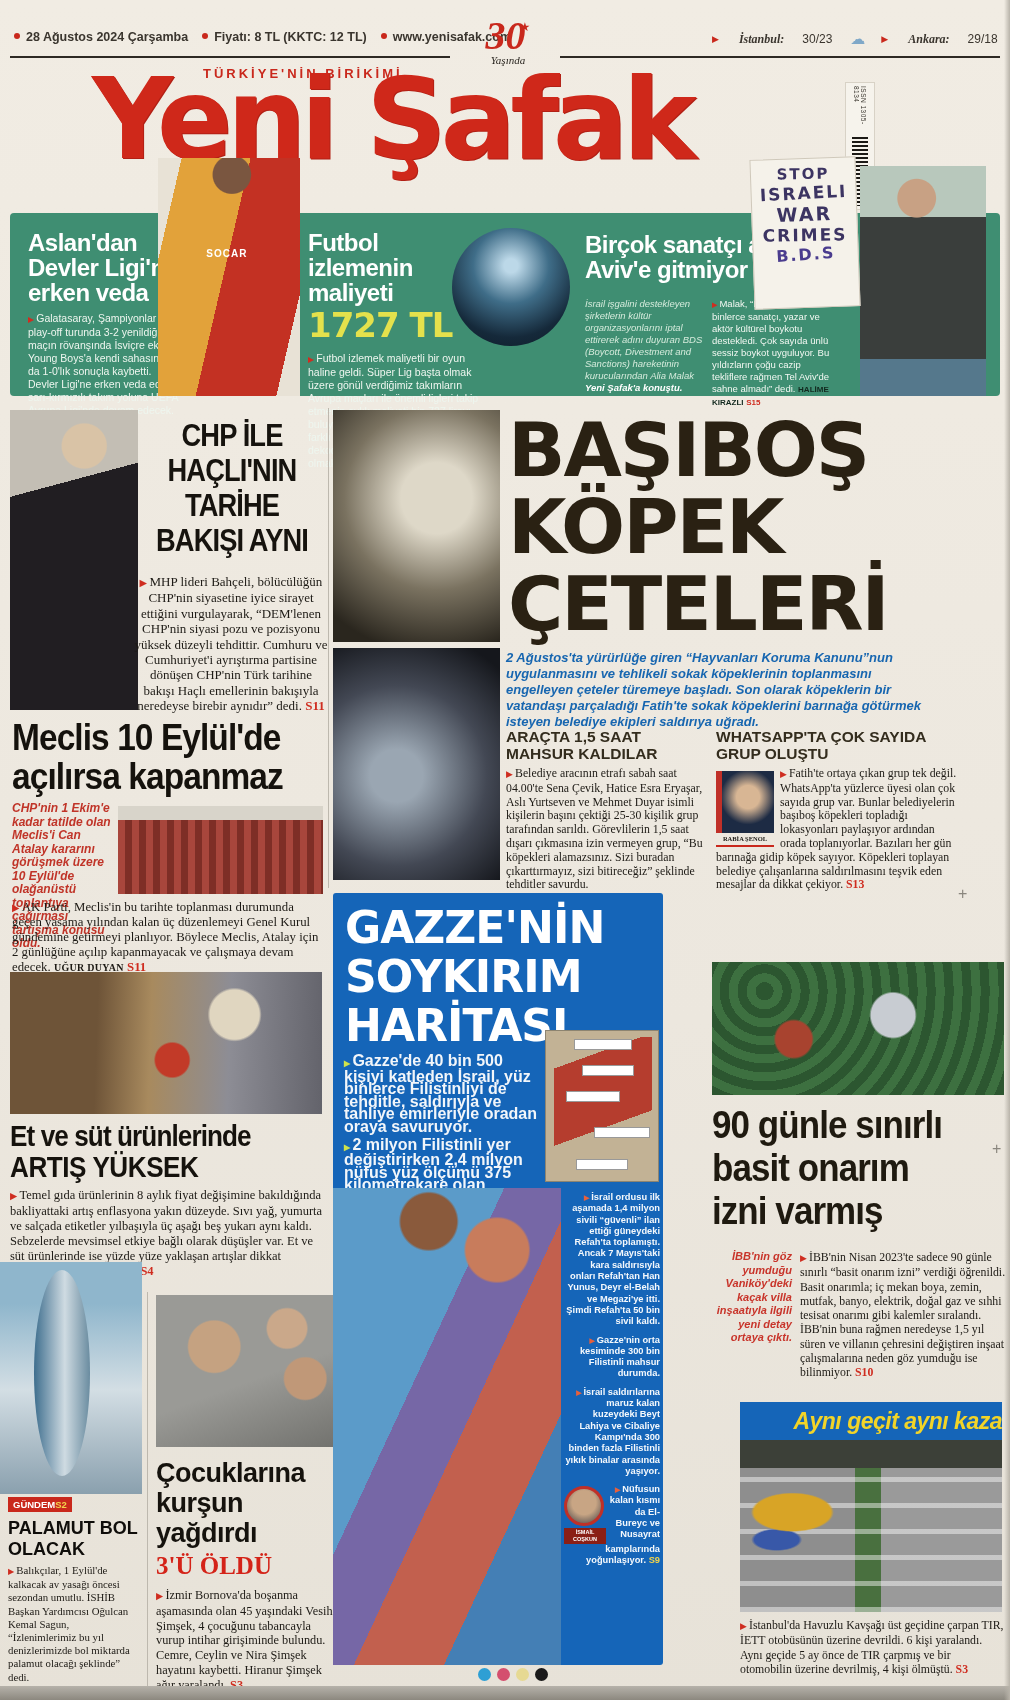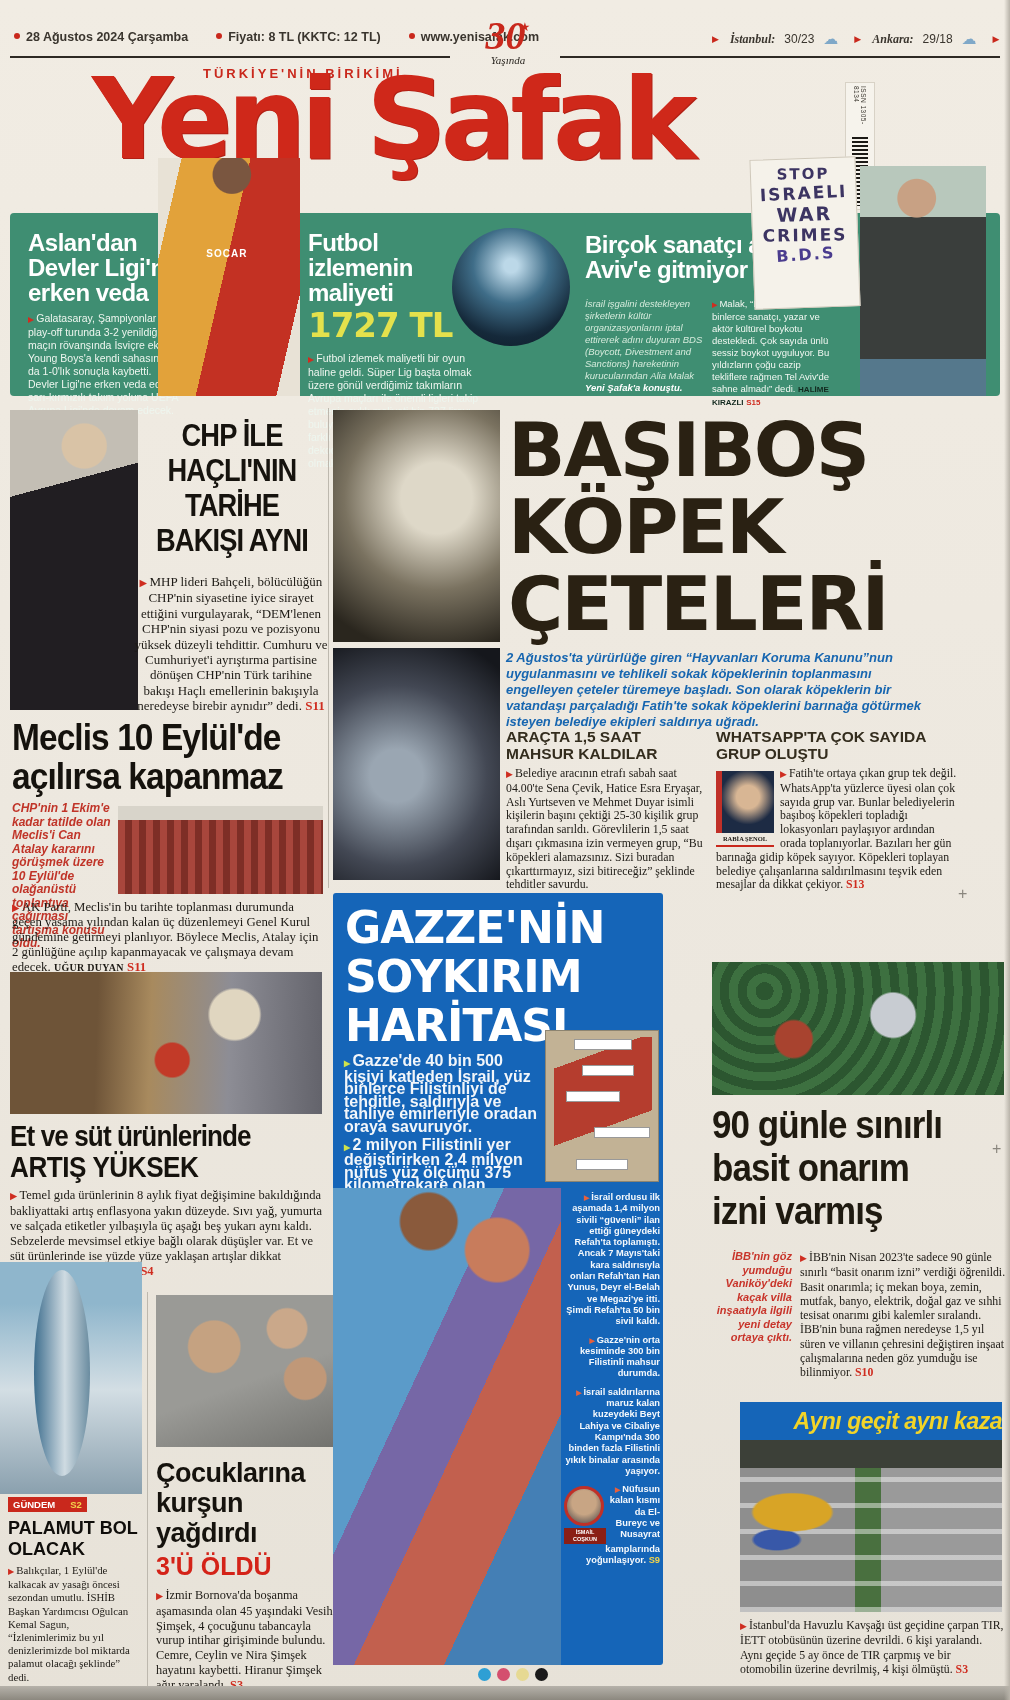--- a/index.html
+++ b/index.html
@@ -4,30 +4,30 @@
 <style>
   *{margin:0;padding:0;box-sizing:border-box}
   html,body{background:#9a968e}
   #page{position:relative;width:1010px;height:1700px;margin:0 auto;overflow:hidden;
     background:linear-gradient(180deg,#f1ece3 0,#ece7de 60%,#e7e2d8 100%);
     font-family:"Liberation Sans",sans-serif;color:#26231e}
   .abs{position:absolute}
   .serif{font-family:Liberation Serif, serif}
 
   
-  .topbar{left:14px;top:30px;font-size:12.5px;font-weight:bold;color:#3a352e;display:flex;gap:28px;align-items:center}
+  .topbar{left:14px;top:30px;font-size:12.5px;font-weight:bold;color:#3a352e;display:flex;gap:14px;align-items:center}
   .tb-item::before{content:"";display:inline-block;width:6px;height:6px;background:#c9281c;border-radius:50%;margin-right:6px;vertical-align:2px}
   .rule-l{left:10px;top:56px;width:440px;height:2px;background:#2e2a24}
   .rule-r{left:560px;top:56px;width:440px;height:2px;background:#2e2a24}
   .logo30{left:468px;top:18px;width:80px;text-align:center}
   .logo30 .num{font-family:"Liberation Serif",serif;font-size:40px;font-weight:900;color:#c9281c;font-style:italic;line-height:36px}
   .logo30 .star{color:#c9281c;font-size:12px;vertical-align:18px;margin-left:-6px}
   .logo30 .lbl{font-family:"Liberation Serif",serif;font-size:11px;font-style:italic;color:#2a2620}
   .weather{left:712px;top:30px;display:flex;gap:16px;font-size:12px;color:#3a352e}
-  .wx{display:flex;align-items:center;gap:9px}
+  .wx{display:flex;align-items:center;gap:18px}
   .wx::before{content:"▶";color:#c9281c;font-size:9px;margin-right:2px}
   .wx .city{font-family:"Liberation Serif",serif;font-style:italic;font-weight:bold}
   .wx .cloud{font-size:15px;color:#7fa8c8}
   .wx:last-child .cloud{color:#dca050}
 
   
   .tagline{left:203px;top:66px;font-size:13px;font-weight:bold;letter-spacing:3px;color:#c9281c}
   .mast{left:92px;top:58px;font-family:"DejaVu Sans",sans-serif;font-size:112px;font-weight:900;letter-spacing:-6px;color:#cf281a;line-height:1.1;text-shadow:1px 1px 0 #b22015}
   .issn{left:845px;top:82px;width:30px;height:128px;background:#f6f3ec;border:1px solid #d8d2c6;display:flex;flex-direction:column;align-items:center;padding:3px 1px}
   .issn .txt{writing-mode:vertical-rl;font-size:6.5px;color:#3a362e;letter-spacing:.5px}
@@ -123,26 +123,26 @@
 
   .mec-h{left:12px;top:718px;width:330px;font-weight:800;font-size:36px;line-height:39px;color:#15120d;letter-spacing:-1px;transform:scaleX(.93);transform-origin:left top}
   .mec-lead{left:12px;top:802px;width:102px;font-style:italic;font-weight:bold;color:#c03428;font-size:12px;line-height:13.5px}
   .mec-b{left:12px;top:900px;width:314px;font-size:12.8px;line-height:15px;color:#1d1a15}
 
   .food-h1{left:10px;top:1120px;font-weight:800;font-size:29px;color:#15120d;letter-spacing:-1px;transform:scaleX(.9);transform-origin:left top}
   .food-h2{left:10px;top:1151px;font-weight:800;font-size:29px;color:#15120d;letter-spacing:-.5px;transform:scaleX(.9);transform-origin:left top}
   .food-b{left:10px;top:1188px;width:314px;font-size:12.5px;line-height:15px;color:#1d1a15}
 
   .pal-k{left:8px;top:1497px;background:#c9281c;color:#fff;font-size:9.5px;font-weight:bold;padding:2px 5px}
-  .pal-k .p2{color:#f2d44c;margin-left:15px}
+  .pal-k .p2{color:#f2d44c;margin-left:0}
   .pal-h{left:8px;top:1518px;font-weight:800;font-size:18px;line-height:21px;color:#0f0d0a}
   .pal-b{left:8px;top:1564px;width:128px;font-size:10.8px;line-height:13.2px;color:#1d1a15}
 
   .kid-h{left:156px;top:1458px;width:182px;font-weight:800;font-size:27px;line-height:30px;color:#15120d;letter-spacing:-.5px}
-  .kid-h2{left:156px;top:1552px;font-family:Liberation Sans, sans-serif;font-weight:900;font-size:25px;color:#d42318}
+  .kid-h2{left:156px;top:1552px;font-family:Liberation Serif, serif;font-weight:900;font-size:25px;color:#d42318}
   .kid-b{left:156px;top:1588px;width:184px;font-size:12.3px;line-height:14.8px;color:#1d1a15}
 
   .dog-h{left:508px;top:412px;width:500px;font-family:"DejaVu Sans",sans-serif;font-weight:900;color:#2a2113;font-size:74px;line-height:77px;letter-spacing:-2px;transform:scaleX(1.02);transform-origin:left top}
   .dog-deck{left:506px;top:650px;width:424px;font-style:italic;font-weight:bold;font-size:13px;line-height:16px;color:#1766b0}
   .sub{color:#2e281c}
   .sub .st{font-weight:800;font-size:15.5px;line-height:17px;color:#332c1d}
   .sub .sb{margin-top:5px;font-family:"Liberation Serif",serif;font-size:11.8px;line-height:13.8px;color:#1d1a15}
   .sub1{left:506px;top:728px;width:200px}
   .sub2{left:716px;top:728px;width:246px}
   .rabia{float:left;width:58px;margin:4px 6px 0 0;text-align:center}

